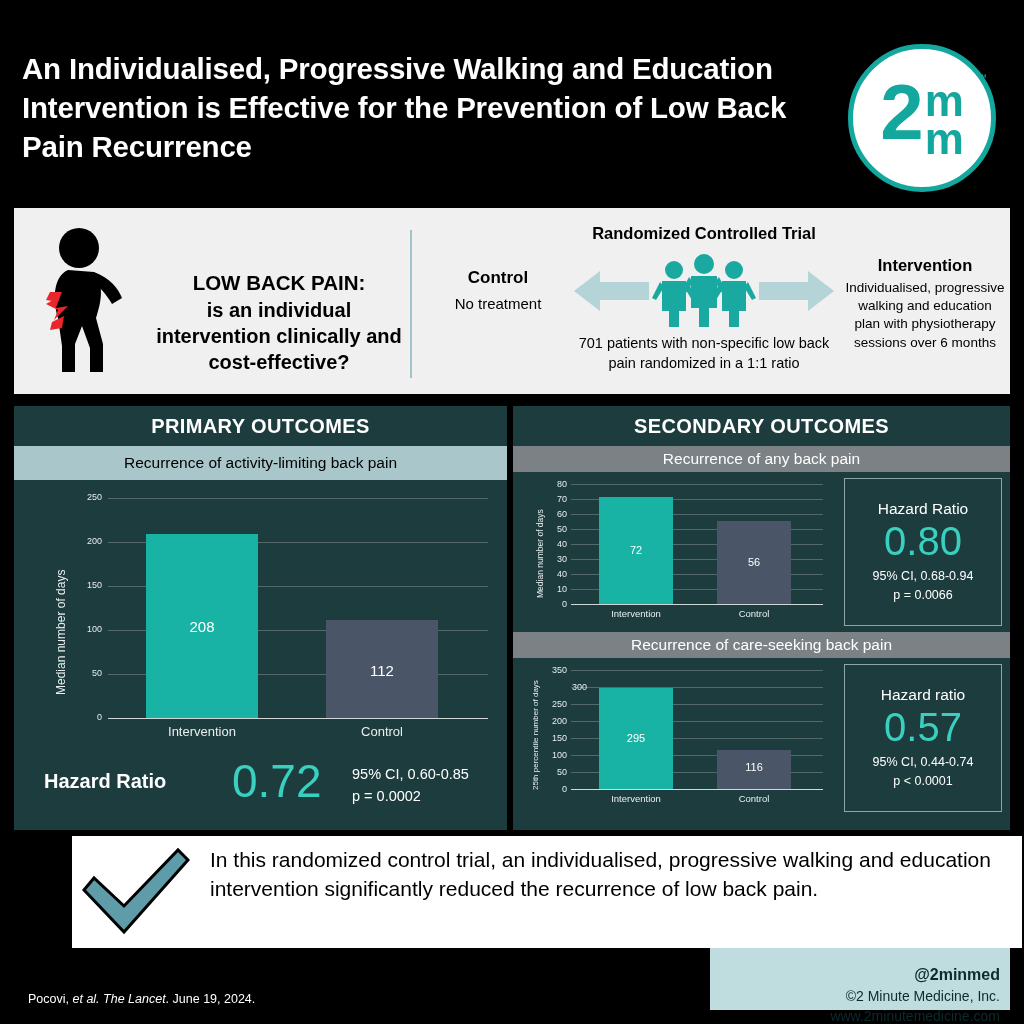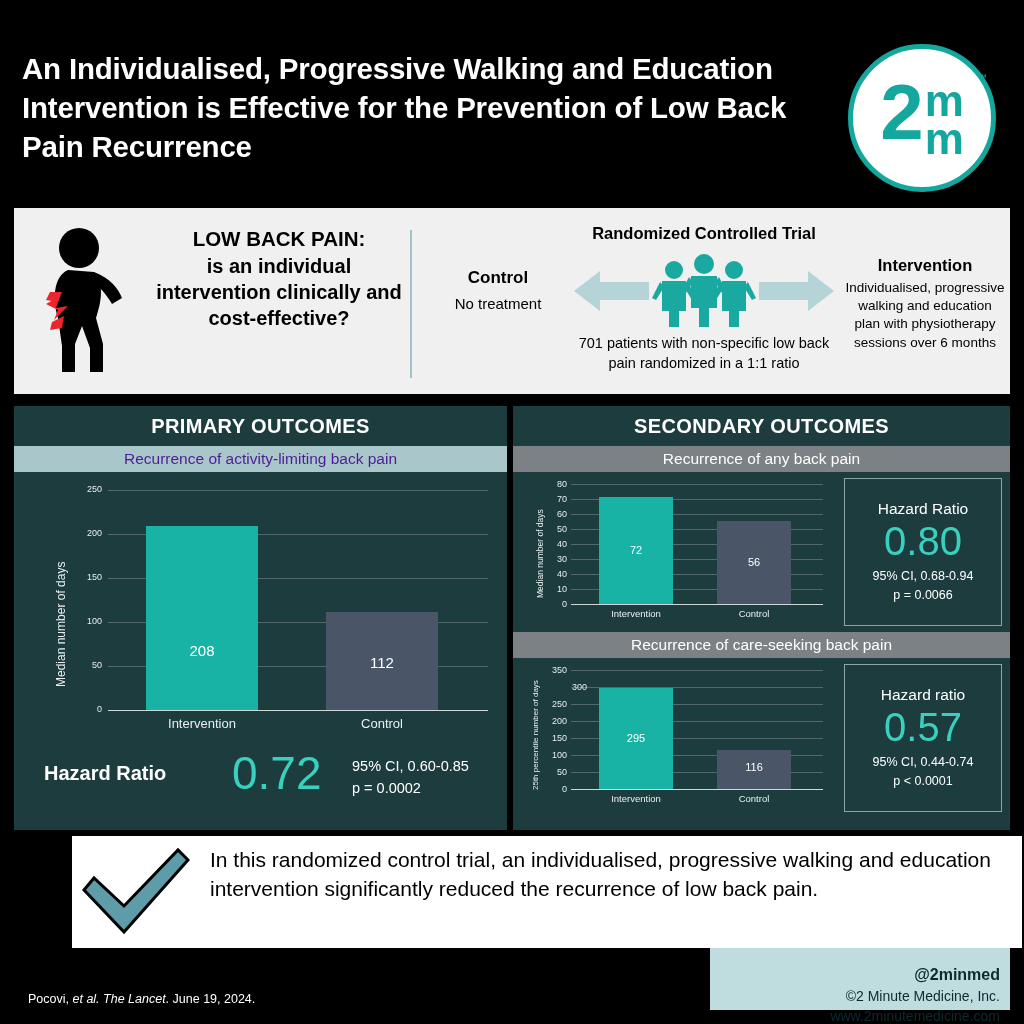--- a/index.html
+++ b/index.html
@@ -41,21 +41,21 @@
   
   .band {
     position:absolute; left:14px; top:208px; width:996px; height:186px;
     background:#f0f0f0;
   }
   .band-person { position:absolute; left:18px; top:18px; width:110px; height:150px; }
   .band-q {
     position:absolute; left:140px; top:18px; width:250px;
     text-align:center; color:#000; font-size:20px; font-weight:bold; line-height:1.3;
   }
-  .band-q .q-top { font-size:20.5px; }
+  .band-q .q-top { font-size:20.5px;margin-top:44px; }
   .divider-v {
     position:absolute; left:396px; top:22px; width:2px; height:148px; background:#9fc4c9;
   }
   .rct-title {
     position:absolute; left:540px; top:16px; width:300px; text-align:center;
     font-size:16.5px; font-weight:bold; color:#000;
   }
   .control-block {
     position:absolute; left:414px; top:60px; width:140px; text-align:center; color:#000;
   }
@@ -75,22 +75,22 @@
   
   .primary {
     position:absolute; left:14px; top:406px; width:493px; height:424px;
     background:#1d3c3e;
   }
   .panel-head {
     height:40px; display:flex; align-items:center; justify-content:center;
     color:#fff; font-size:20px; font-weight:bold; letter-spacing:0.4px;
   }
   .sub-head {
-    height:26px; display:flex; align-items:center; justify-content:center;
-    color:#4c1d95; font-size:15.5px; background:#a9c7cb;
+    height:34px; display:flex; align-items:center; justify-content:center;
+    color:#000000; font-size:15.5px; background:#a9c7cb;
   }
   .chart-box-primary { position:relative; height:270px; margin:0 4px; }
   .hr-row-primary {
     position:relative; height:84px; color:#fff;
   }
   .hr-label-primary {
     position:absolute; left:30px; top:20px; font-size:20px; font-weight:bold; color:#fff;
   }
   .hr-value-primary {
     position:absolute; left:218px; top:4px; font-size:46px; color:#3ad0c0; font-weight:normal;
@@ -245,21 +245,21 @@
       <div class="tick-label" style="left:48px; top:12px; width:36px;">250</div>
       <div class="tick-label" style="left:48px; top:56px; width:36px;">200</div>
       <div class="tick-label" style="left:48px; top:100px; width:36px;">150</div>
       <div class="tick-label" style="left:48px; top:144px; width:36px;">100</div>
       <div class="tick-label" style="left:48px; top:188px; width:36px;">50</div>
       <div class="tick-label" style="left:48px; top:232px; width:36px;">0</div>
 
       <div class="y-title" style="left:36px; top:215px; font-size:12px;">Median number of days</div>
 
       <div class="bar bar-teal" style="left:128px; top:54px; width:112px; height:184px;"></div>
-      <div class="bar-value" style="left:128px; top:138px; width:112px; font-size:15px;margin-top:32px;">208</div>
+      <div class="bar-value" style="left:128px; top:138px; width:112px; font-size:15px;">208</div>
 
       <div class="bar bar-navy" style="left:308px; top:140px; width:112px; height:98px;"></div>
       <div class="bar-value" style="left:308px; top:182px; width:112px; font-size:15px;">112</div>
 
       <div class="cat-label" style="left:118px; top:244px; width:132px; font-size:13px;">Intervention</div>
       <div class="cat-label" style="left:298px; top:244px; width:132px; font-size:13px;">Control</div>
     </div>
 
     <div class="hr-row-primary">
       <div class="hr-label-primary">Hazard Ratio</div>

